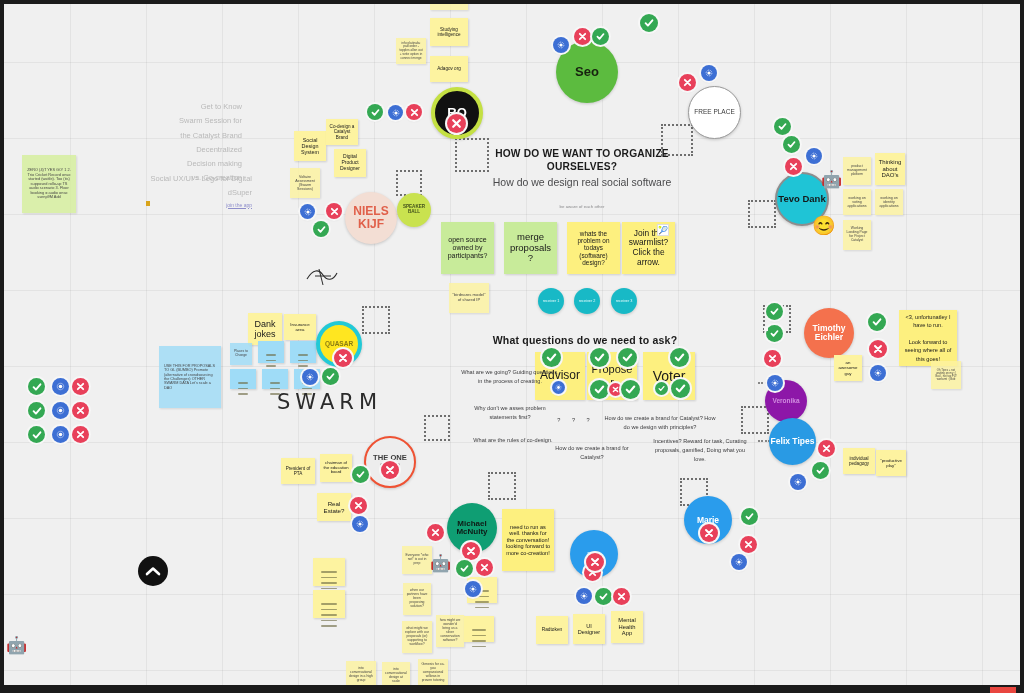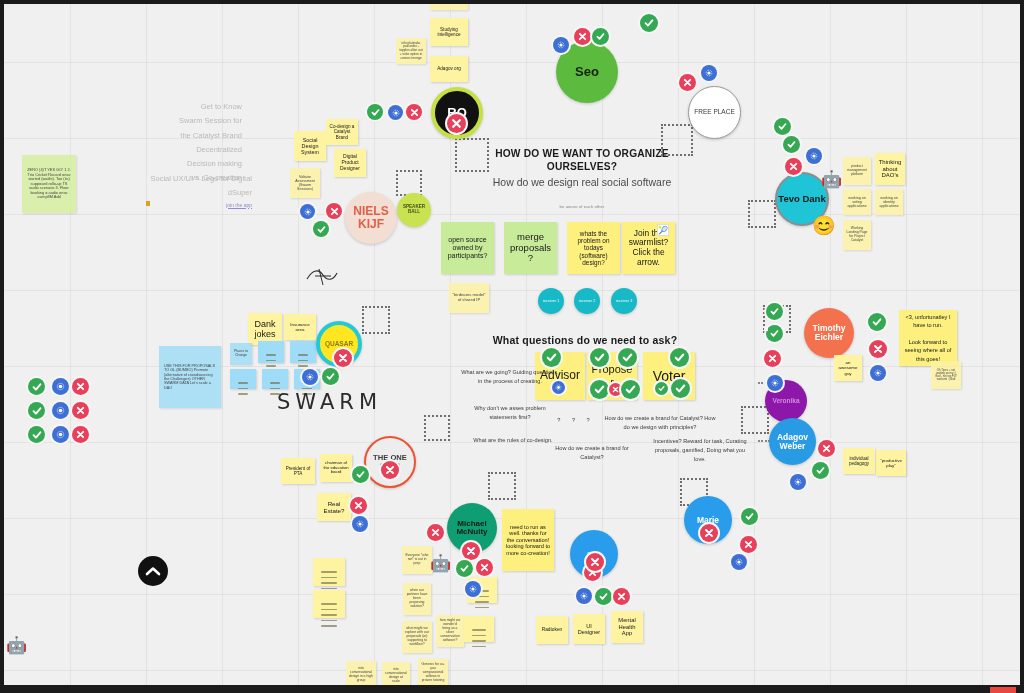--- a/index.html
+++ b/index.html
@@ -224,21 +224,21 @@
   <div class="av" style="left:556px;top:41px;width:62px;height:62px;background:#5cbb3f;font-size:13px;color:#17210f;">Seo</div>
   <div class="av" style="left:688px;top:86px;width:53px;height:53px;background:#fff;border:1px solid #9a9a9a;font-size:6.5px;color:#3a3a3a;font-weight:normal;">FREE PLACE</div>
   <div class="av" style="left:775px;top:172px;width:54px;height:54px;background:#1fc4d6;border:2px solid #8d8d8d;font-size:9.5px;color:#14191a;">Tevo Dank</div>
   <div class="av" style="left:345px;top:192px;width:52px;height:52px;background:#f3ded4;font-size:12px;color:#e0604a;">NIELS KIJF</div>
   <div class="av" style="left:397px;top:193px;width:34px;height:34px;background:#c9e24f;font-size:4.6px;color:#44521c;">SPEAKER BALL</div>
   <div class="av" style="left:316px;top:321px;width:46px;height:46px;background:#ffe620;border:4px solid #22c9d6;font-size:6.5px;color:#8a7b12;">QUASAR</div>
   <div class="av" style="left:364px;top:436px;width:52px;height:52px;background:#ededed;border:2px solid #ef5233;font-size:7.6px;color:#3b3b3b;">THE ONE (juan)</div>
   <div class="av" style="left:447px;top:503px;width:50px;height:50px;background:#0f9e73;font-size:8px;color:#0e1b16;">Michael McNulty</div>
   <div class="av" style="left:804px;top:308px;width:50px;height:50px;background:#f4714d;font-size:8.5px;color:#fff;">Timothy Eichler</div>
   <div class="av" style="left:765px;top:380px;width:42px;height:42px;background:#8d17a8;font-size:6.5px;color:#d18ce0;">Veronika</div>
-  <div class="av" style="left:769px;top:418px;width:47px;height:47px;background:#299ae4;font-size:8.5px;color:#fff;">Adagov Weber</div>
+  <div class="av" style="left:769px;top:418px;width:47px;height:47px;background:#299ae4;font-size:8.5px;color:#fff;">Felix Tipes</div>
   <div class="av" style="left:684px;top:496px;width:48px;height:48px;background:#2a9cec;font-size:8.5px;color:#fff;">Marie</div>
   <div class="av" style="left:570px;top:530px;width:48px;height:48px;background:#2a9cec;font-size:6px;color:#bfe1fa;">Bren</div>
 
   <div class="sticky pale blurtxt" style="left:843px;top:157px;width:28px;height:28px;font-size:3.4px;">product management platform</div>
   <div class="sticky pale" style="left:875px;top:153px;width:30px;height:32px;font-size:6px;">Thinking about DAO's</div>
   <div class="sticky pale blurtxt" style="left:843px;top:189px;width:28px;height:26px;font-size:3.6px;">working on voting applications</div>
   <div class="sticky pale blurtxt" style="left:875px;top:189px;width:28px;height:26px;font-size:3.6px;">working on identity applications</div>
   <div class="sticky pale blurtxt" style="left:843px;top:220px;width:28px;height:30px;font-size:3.4px;">Working Landing Page for Project Catalyst</div>
   <div class="sticky pale" style="left:834px;top:355px;width:28px;height:26px;font-size:4.4px;">an awesome guy</div>
   <div class="sticky" style="left:899px;top:310px;width:58px;height:56px;font-size:5.6px;white-space:pre-line;line-height:1.5;">&lt;3, unfortunatley I have to run.

